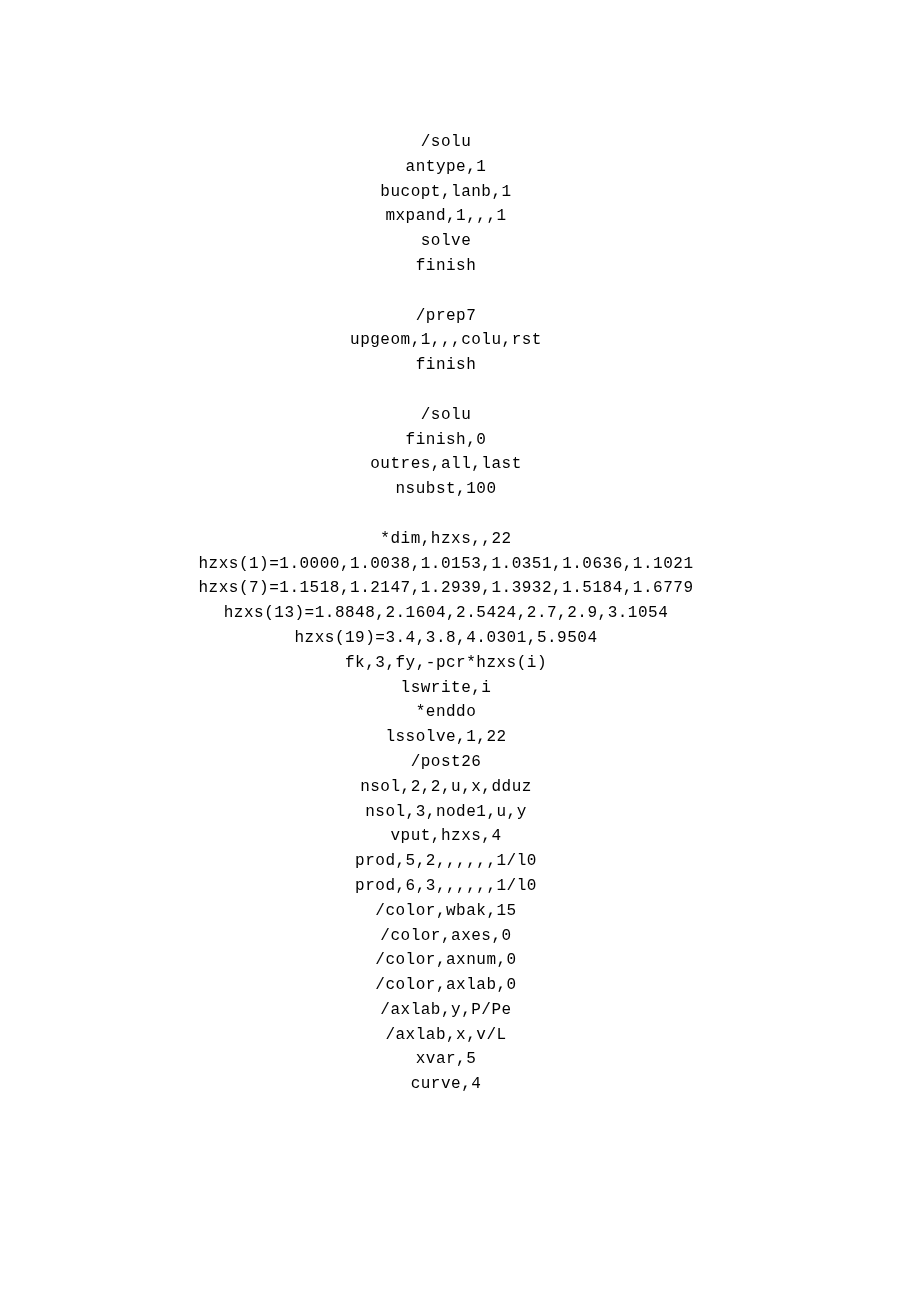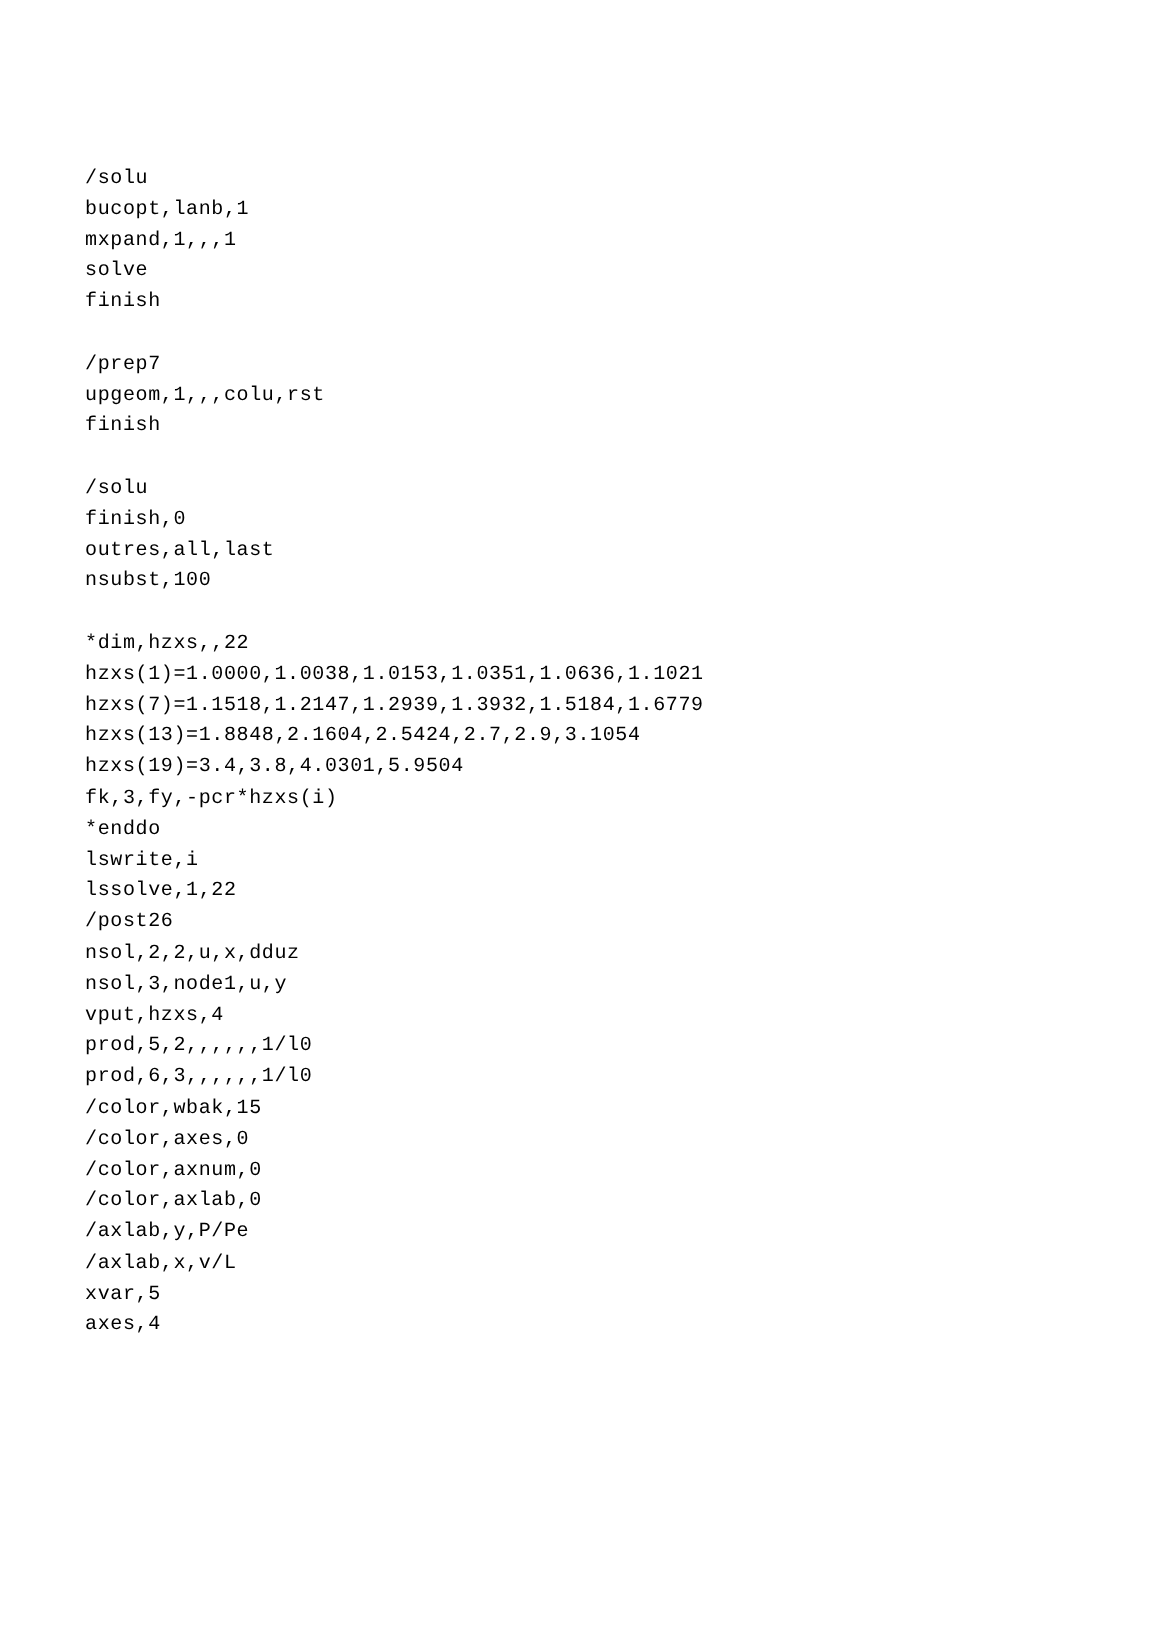--- a/index.html
+++ b/index.html
@@ -9,64 +9,66 @@
       font-family: 'Courier New', Courier, monospace;
       font-size: 16px;
       line-height: 1.55;
       color: #000000;
     }
     .page {
       width: 824px;
       min-height: 1302px;
       padding: 130px 0 0 68px;
       box-sizing: border-box;
+      text-align: center;
     }
     .line {
       white-space: pre;
       letter-spacing: 0.5px;
     }
     .blank {
       height: 1.55em;
     }
   </style>
 </head>
 <body>
 
 <div class="page" id="page">
     <div class="line">/solu</div>
+    <div class="line">antype,1</div>
     <div class="line">bucopt,lanb,1</div>
     <div class="line">mxpand,1,,,1</div>
     <div class="line">solve</div>
     <div class="line">finish</div>
     <div class="blank"></div>
     <div class="line">/prep7</div>
     <div class="line">upgeom,1,,,colu,rst</div>
     <div class="line">finish</div>
     <div class="blank"></div>
     <div class="line">/solu</div>
     <div class="line">finish,0</div>
     <div class="line">outres,all,last</div>
     <div class="line">nsubst,100</div>
     <div class="blank"></div>
     <div class="line">*dim,hzxs,,22</div>
     <div class="line">hzxs(1)=1.0000,1.0038,1.0153,1.0351,1.0636,1.1021</div>
     <div class="line">hzxs(7)=1.1518,1.2147,1.2939,1.3932,1.5184,1.6779</div>
     <div class="line">hzxs(13)=1.8848,2.1604,2.5424,2.7,2.9,3.1054</div>
     <div class="line">hzxs(19)=3.4,3.8,4.0301,5.9504</div>
     <div class="line">fk,3,fy,-pcr*hzxs(i)</div>
+    <div class="line">lswrite,i</div>
     <div class="line">*enddo</div>
-    <div class="line">lswrite,i</div>
     <div class="line">lssolve,1,22</div>
     <div class="line">/post26</div>
     <div class="line">nsol,2,2,u,x,dduz</div>
     <div class="line">nsol,3,node1,u,y</div>
     <div class="line">vput,hzxs,4</div>
     <div class="line">prod,5,2,,,,,,1/l0</div>
     <div class="line">prod,6,3,,,,,,1/l0</div>
     <div class="line">/color,wbak,15</div>
     <div class="line">/color,axes,0</div>
     <div class="line">/color,axnum,0</div>
     <div class="line">/color,axlab,0</div>
     <div class="line">/axlab,y,P/Pe</div>
     <div class="line">/axlab,x,v/L</div>
     <div class="line">xvar,5</div>
-    <div class="line">axes,4</div>
+    <div class="line">curve,4</div>
   </div>
 
 </body></html>

